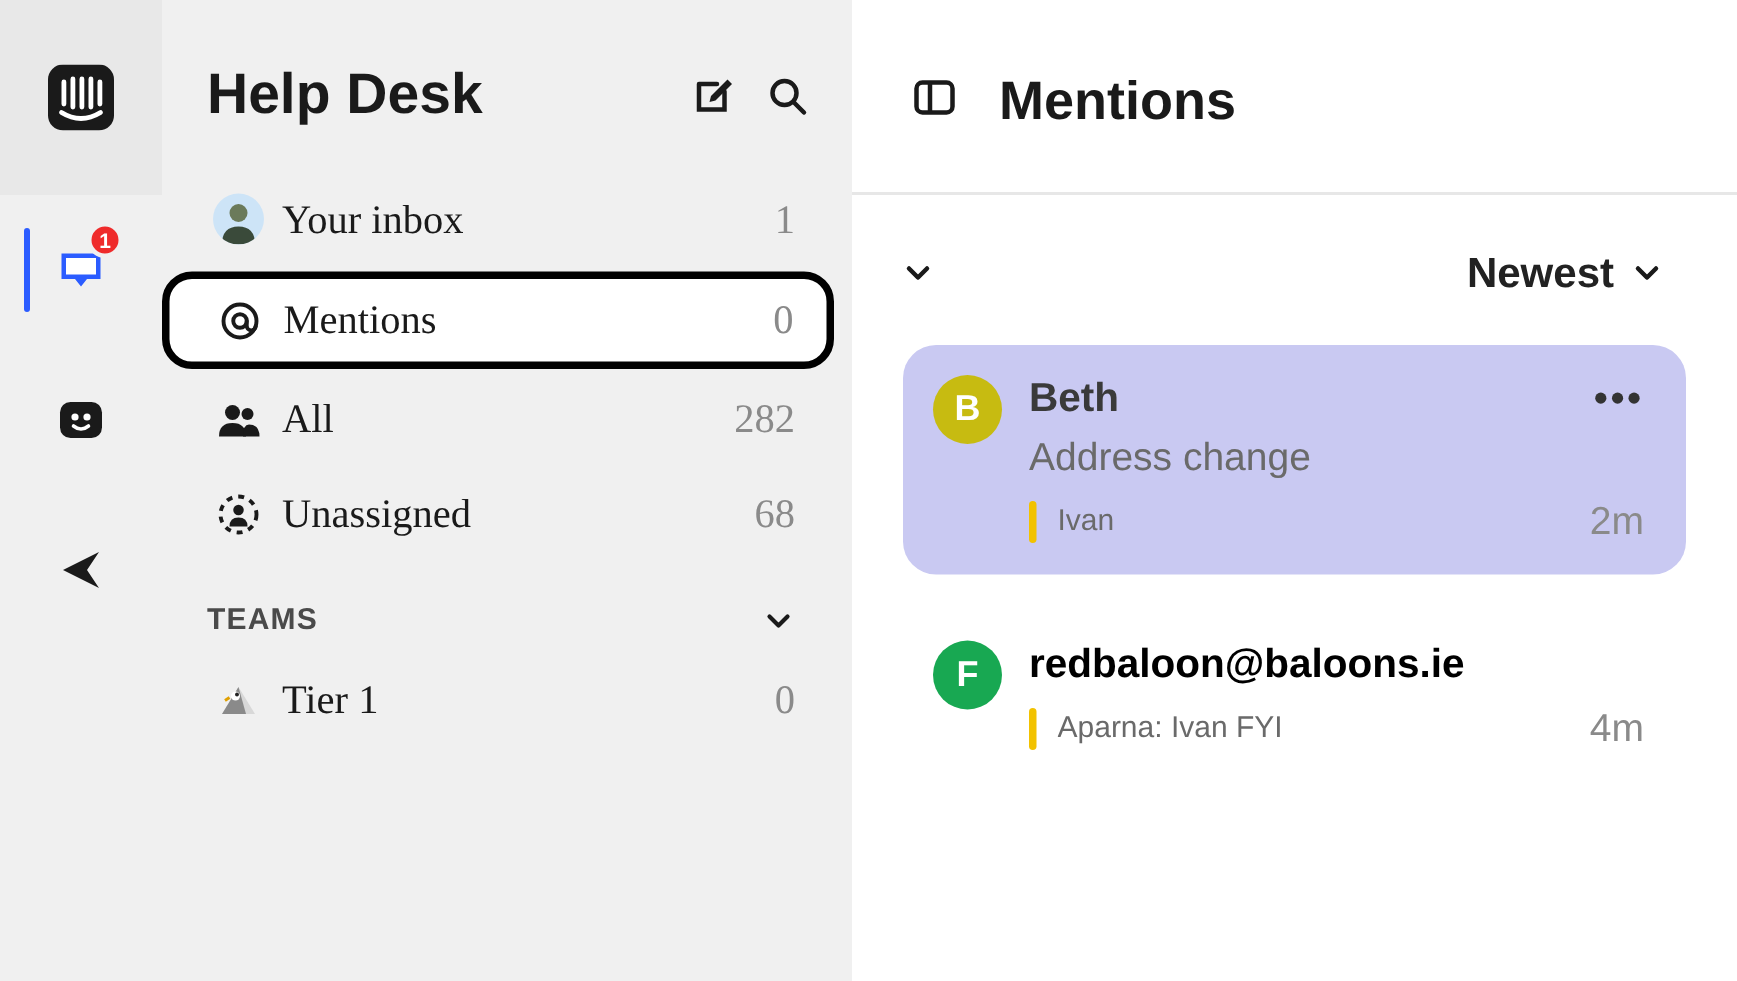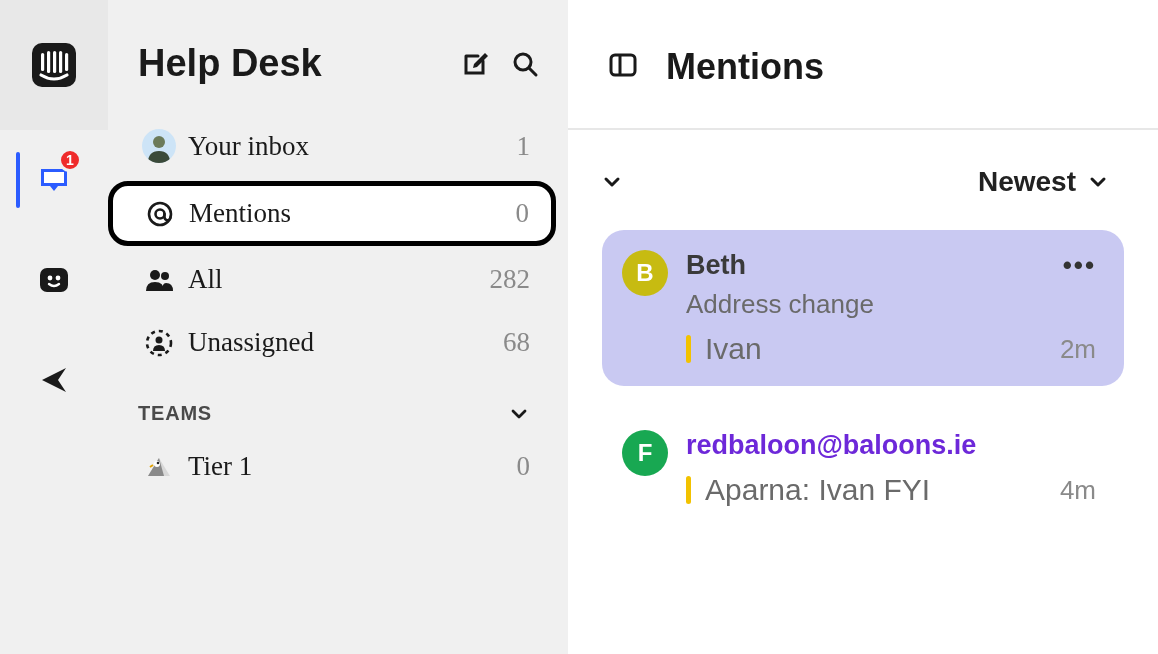--- a/index.html
+++ b/index.html
@@ -202,21 +202,21 @@
       flex-shrink: 0;
     }
     .card-body { flex: 1; min-width: 0; }
     .card-row1 {
       display: flex;
       align-items: center;
     }
     .card-name {
       font-size: 27px;
       font-weight: 700;
-      color: #6d28d9;
+      color: #000000;
       flex:1;
     }
     .card.sel .card-name { color: #3a3a3a; }
     .more {
       font-size: 26px;
       font-weight: 900;
       color: #333;
       letter-spacing: 2px;
       cursor: pointer;
     }
@@ -231,21 +231,21 @@
       margin-top: 12px;
     }
     .bar {
       width: 5px;
       height: 28px;
       background: #f2c200;
       border-radius: 3px;
       margin-right: 14px;
     }
     .snippet {
-      font-size: 30px;
+      font-size: 20px;
       color: #6a6a6a;
       flex: 1;
       white-space: nowrap;
       overflow: hidden;
       text-overflow: ellipsis;
     }
     .time {
       font-size: 26px;
       color: #8a8a8a;
       margin-left: 12px;

